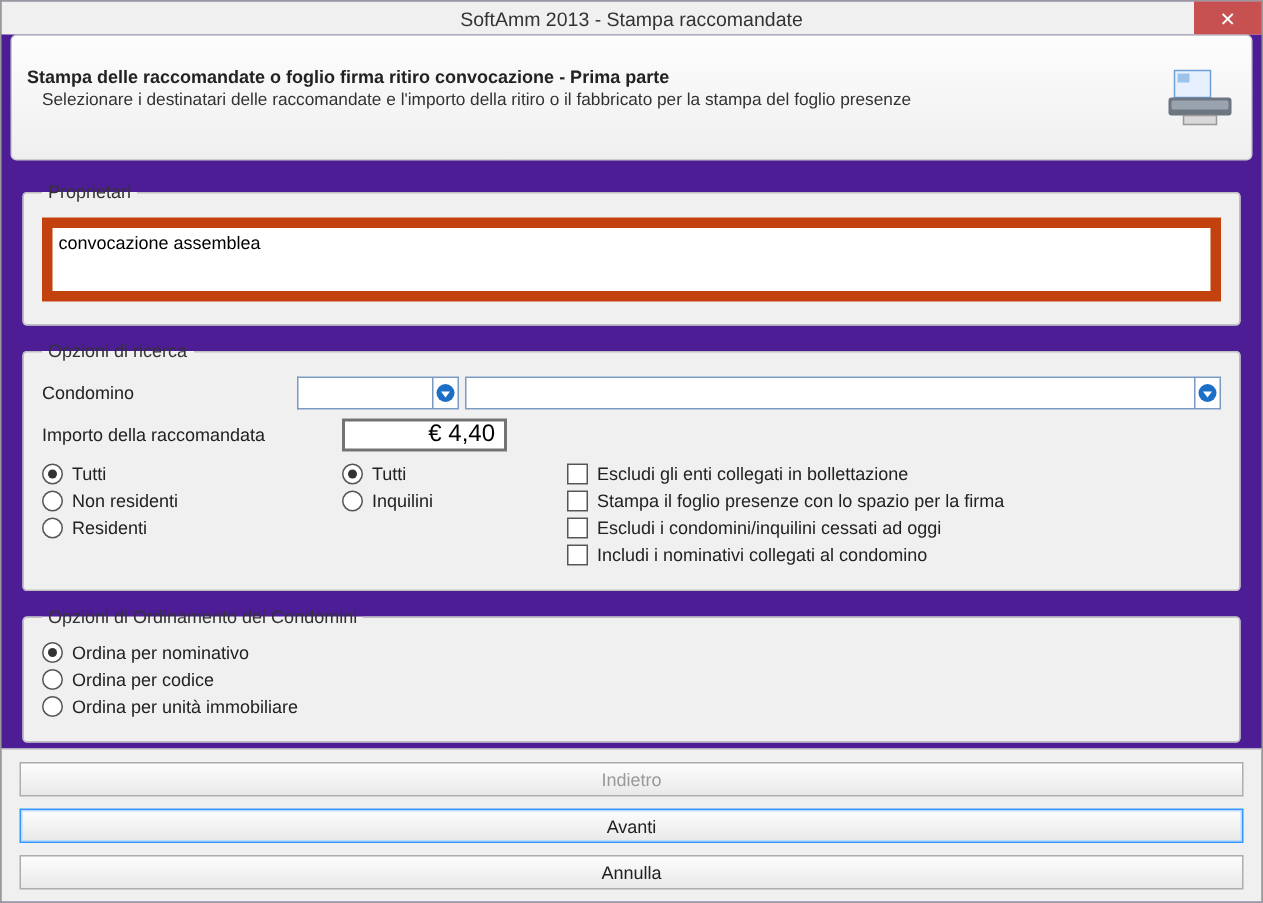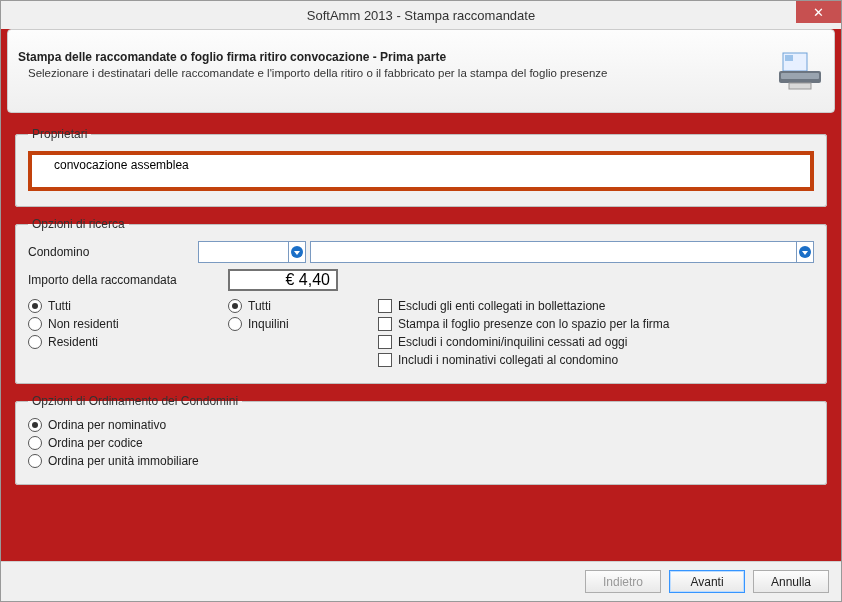--- a/index.html
+++ b/index.html
@@ -6,21 +6,21 @@
   body {
     margin: 0;
     font-family: "Segoe UI", Tahoma, sans-serif;
     font-size: 12px;
     background: #f0f0f0;
     color: #222;
   }
   .window {
     width: 842px;
     height: 602px;
-    background: #b91c1c;
+    background: #4c1d95;
     border: 1px solid #999;
     position: relative;
     display: flex;
     flex-direction: column;
   }
   .titlebar {
     height: 28px;
     background: #f0f0f0;
     display: flex;
     align-items: center;
@@ -82,24 +82,24 @@
     padding: 10px 12px 12px 12px;
     background: #f0f0f0;
   }
   legend {
     font-size: 12px;
     color: #333;
     padding: 0 4px;
   }
   .desc-box {
     width: 100%;
-    height: 40px;
-    border: 4px solid #c2410c;
-    background: #fff;
-    padding: 3px 22px;
+    height: 56px;
+    border: 7px solid #c2410c;
+    background: #fff;
+    padding: 3px 4px;
     resize: none;
     font-family: inherit;
     font-size: 12px;
     outline: none;
   }
   .row {
     display: flex;
     align-items: center;
     margin-bottom: 6px;
     gap: 0;
@@ -218,20 +218,21 @@
     flex-shrink: 0;
   }
   .footer-bar {
     margin-top: auto;
     background: #f0f0f0;
     border-top: 1px solid #d0d0d0;
     padding: 8px 12px;
     display: flex;
     justify-content: flex-end;
     gap: 8px;
+    flex-direction: column;
   }
   .btn {
     min-width: 76px;
     height: 23px;
     border: 1px solid #adadad;
     background: linear-gradient(#fdfdfd,#e9e9e9);
     font-family: inherit;
     font-size: 12px;
     cursor: pointer;
     display: inline-flex;

